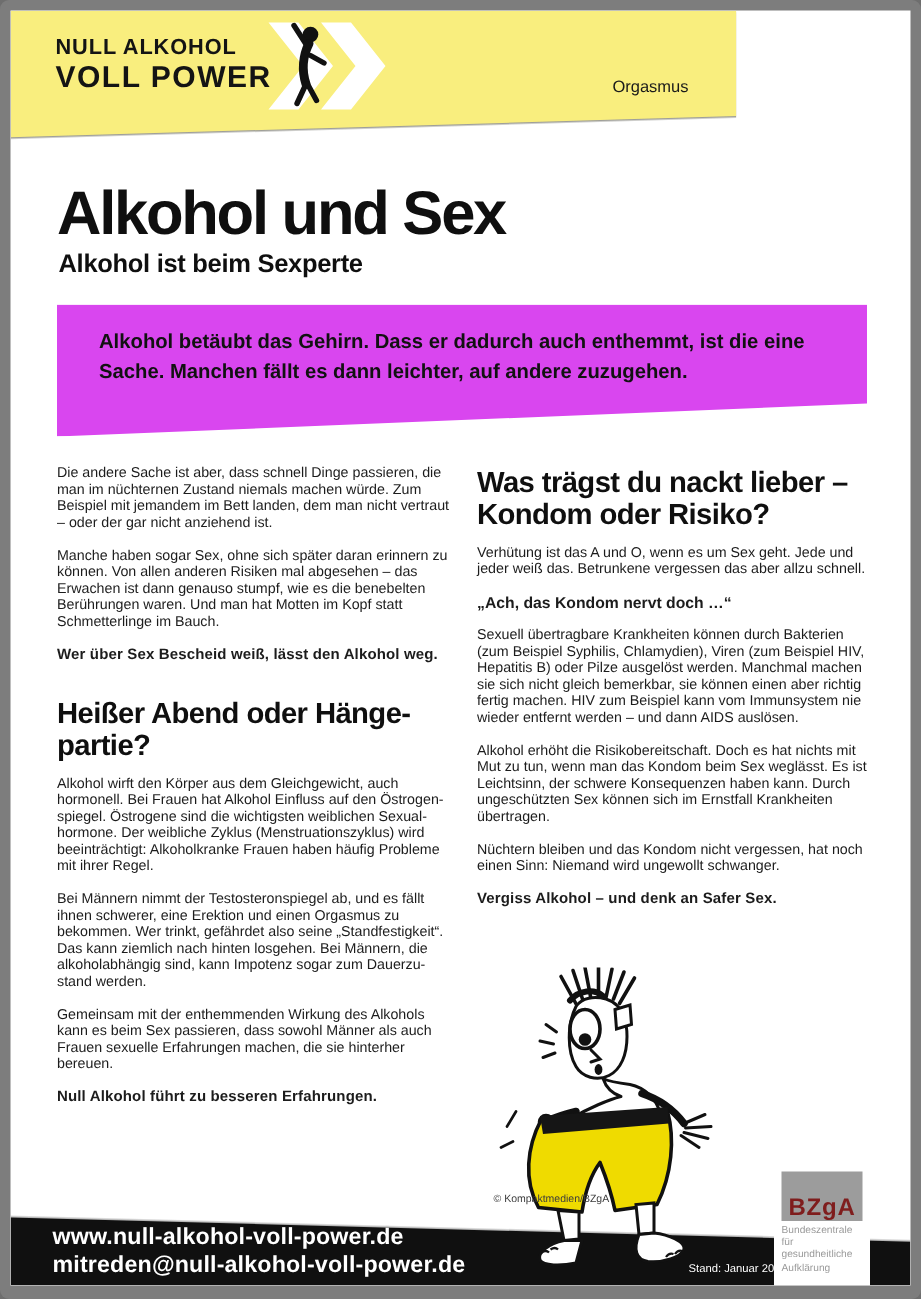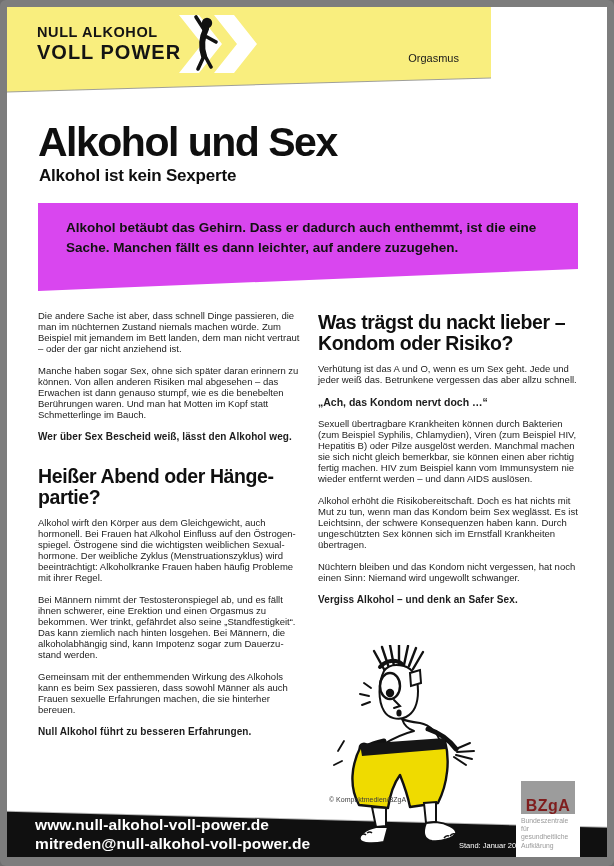--- a/index.html
+++ b/index.html
@@ -84,21 +84,21 @@
             <path d="M35,45 L29,58"></path>
             <path d="M36,45 L42,56"></path>
           </g>
         </svg>
         <div class="infoblatt">Orgasmus</div>
       </div>
     </div>
 
     <div class="title-block">
       <h1>Alkohol und Sex</h1>
-      <h2>Alkohol ist kein Sexperte</h2>
+      <h2>Alkohol ist beim Sexperte</h2>
     </div>
 
     <div class="intro-box">
       <p>Alkohol betäubt das Gehirn. Dass er dadurch auch enthemmt, ist die eine Sache. Manchen fällt es dann leichter, auf andere zuzugehen.</p>
     </div>
 
     <div class="col col-left">
       <p>Die andere Sache ist aber, dass schnell Dinge passieren, die man im nüchternen Zustand niemals machen würde. Zum Beispiel mit jemandem im Bett landen, dem man nicht vertraut – oder der gar nicht anziehend ist.</p>
       <p>Manche haben sogar Sex, ohne sich später daran erinnern zu können. Von allen anderen Risiken mal abgesehen – das Erwachen ist dann genauso stumpf, wie es die benebelten Berührungen waren. Und man hat Motten im Kopf statt Schmetterlinge im Bauch.</p>
       <p class="bold-line">Wer über Sex Bescheid weiß, lässt den Alkohol weg.</p>

